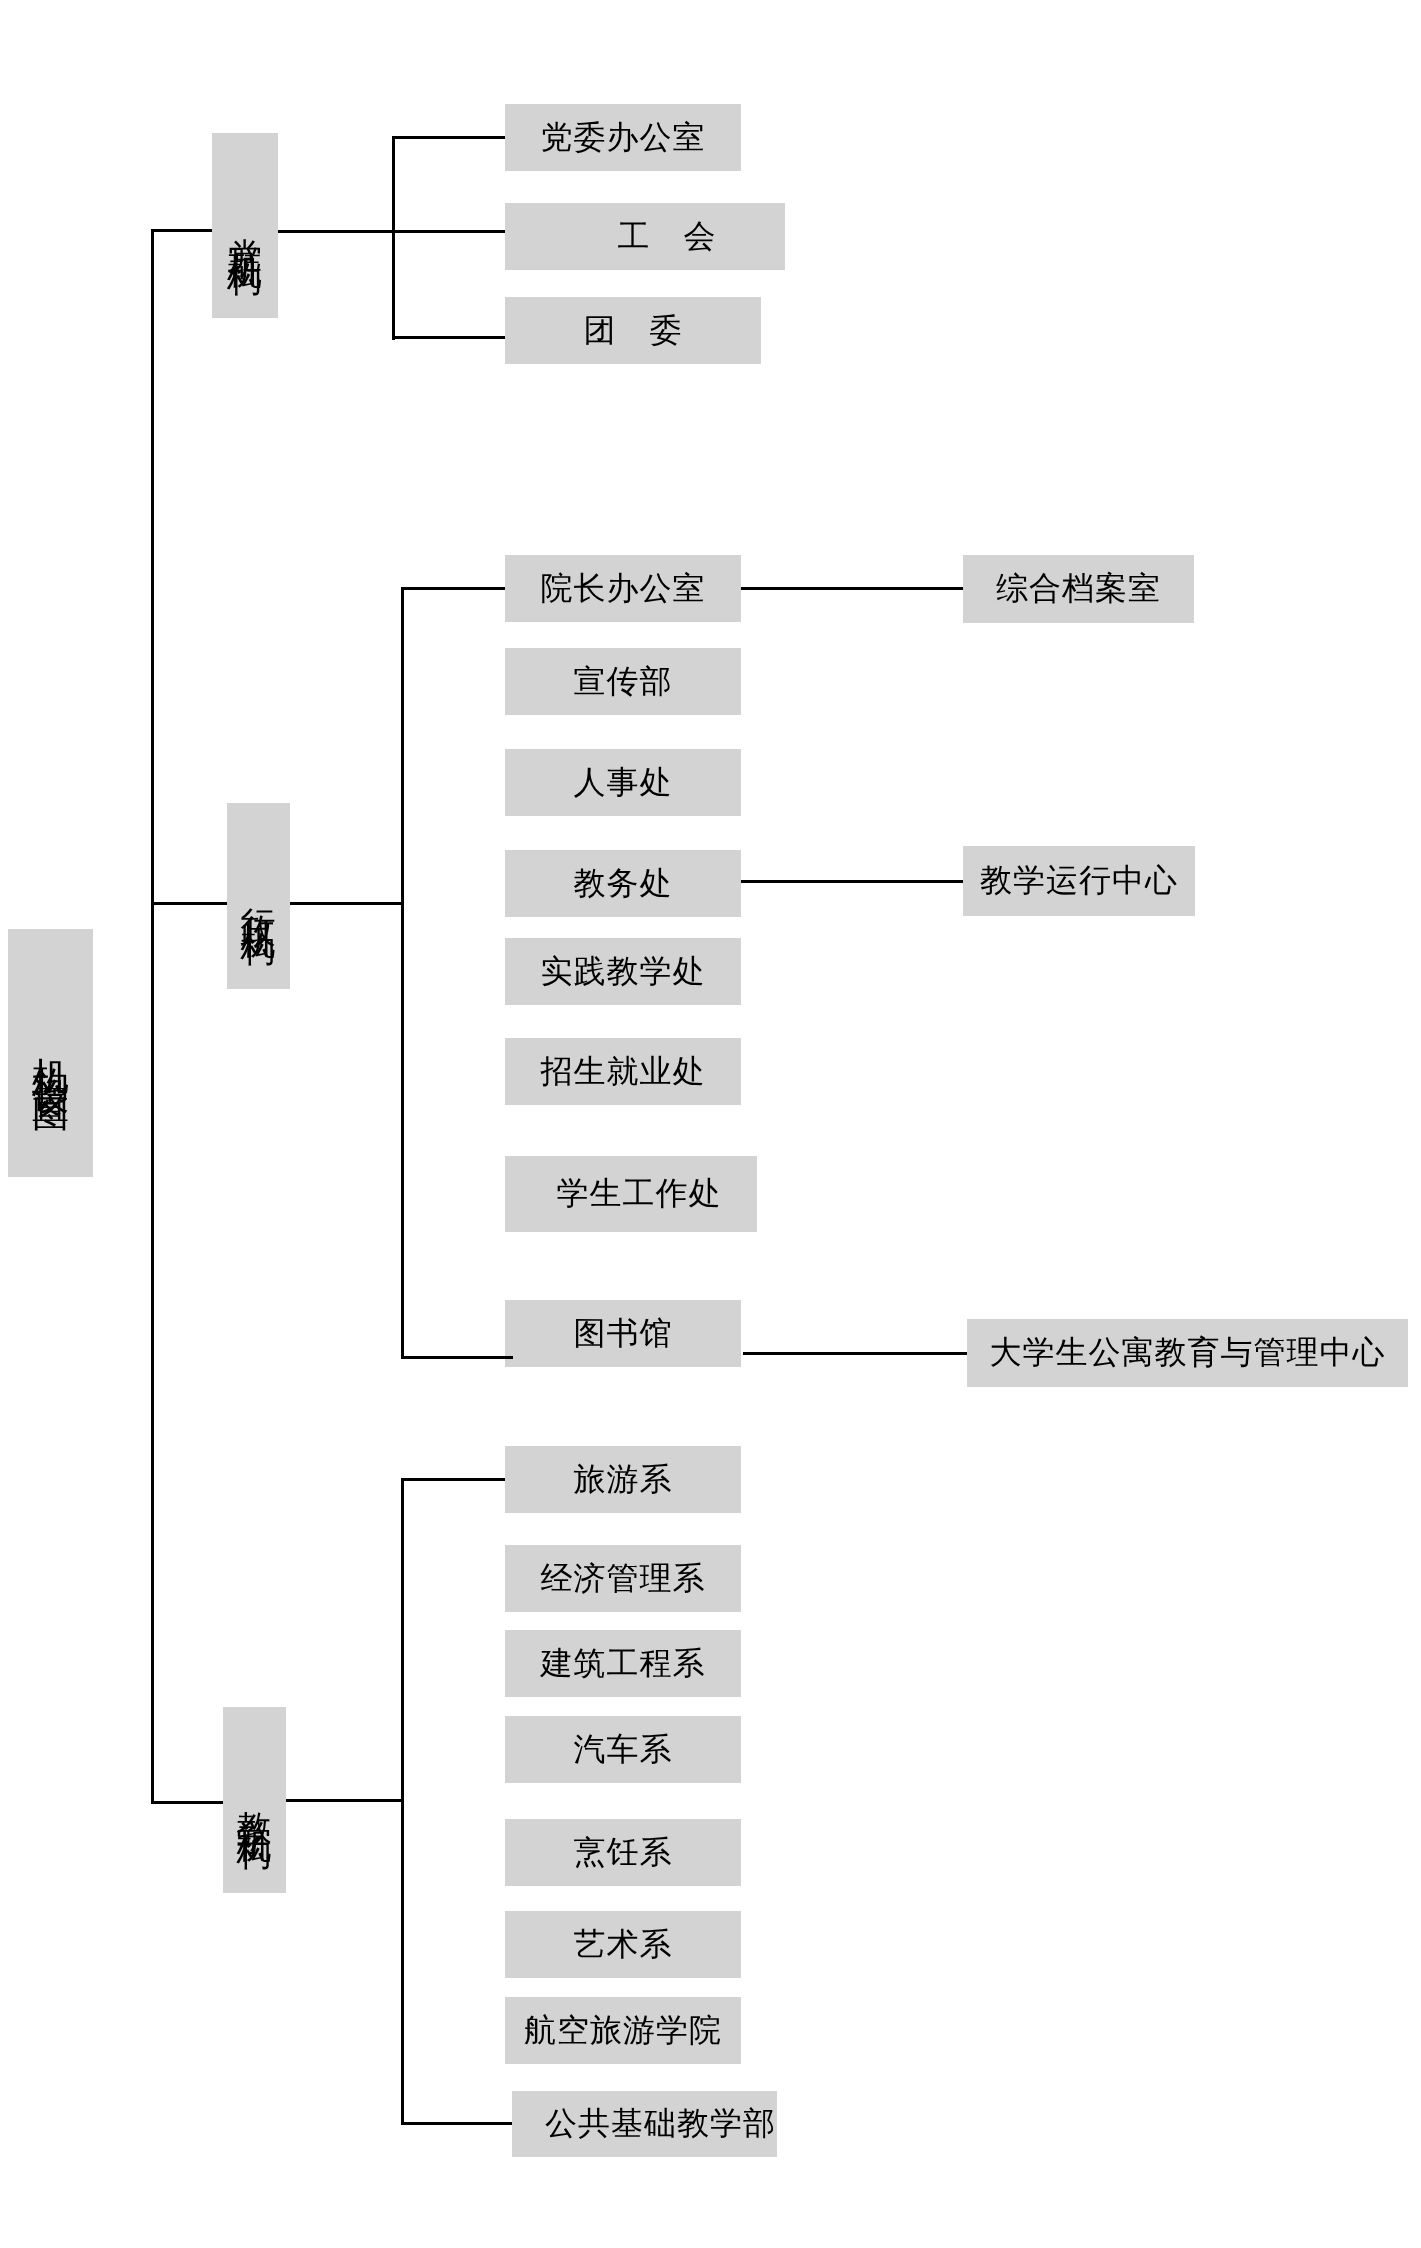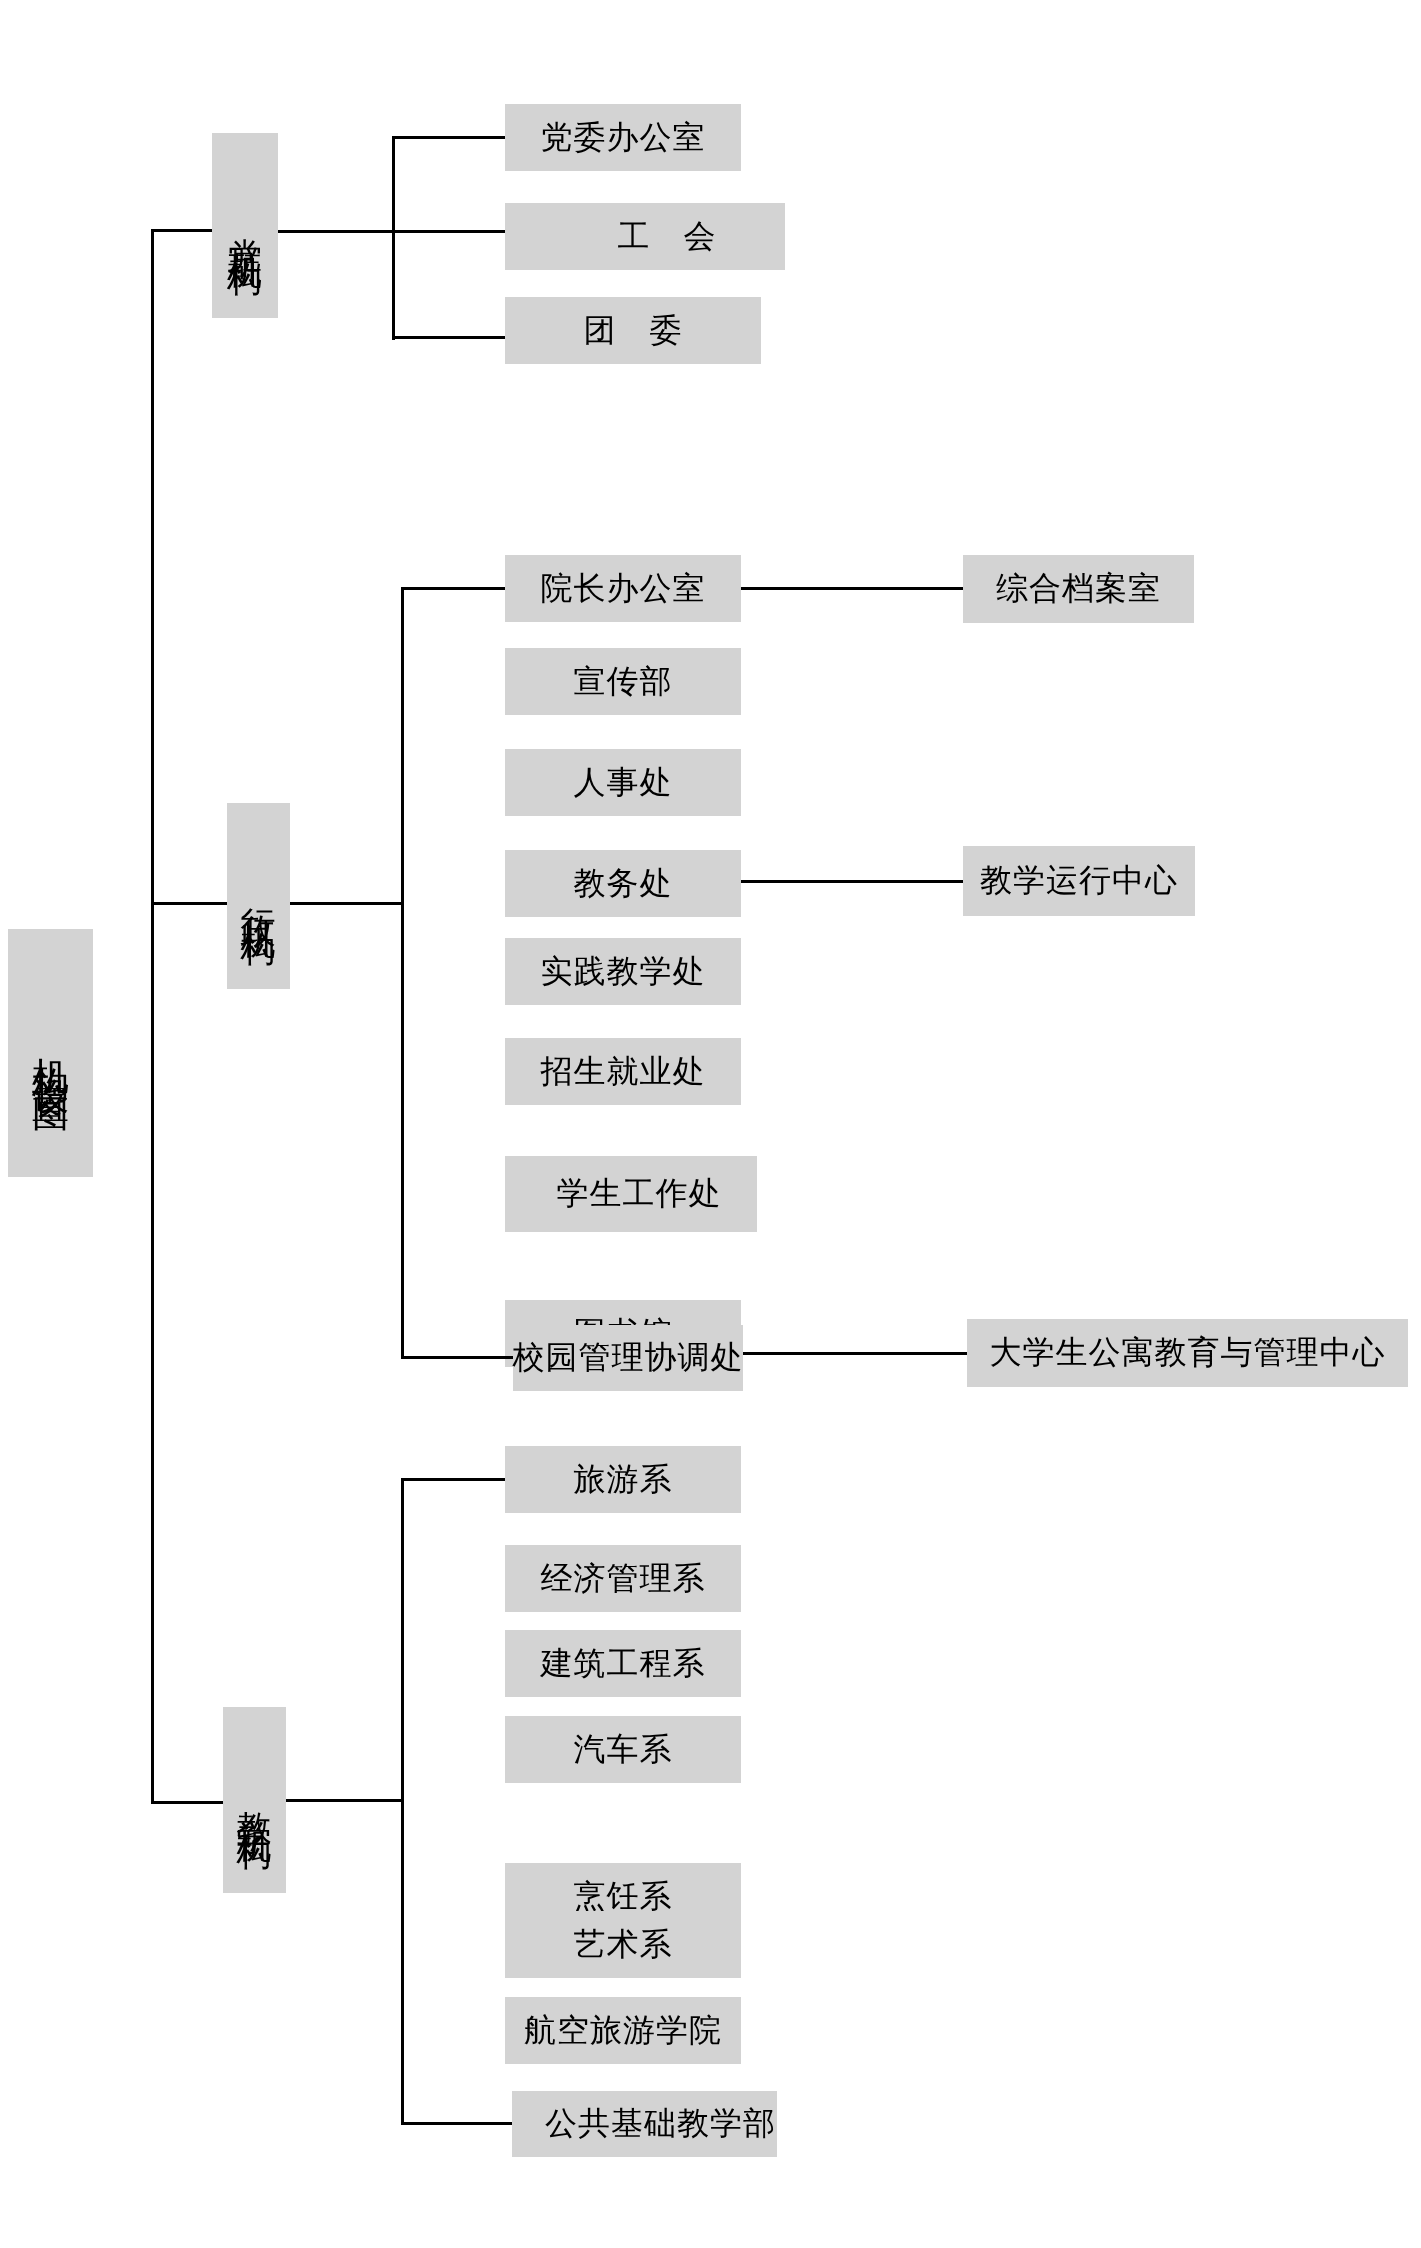--- a/index.html
+++ b/index.html
@@ -64,27 +64,26 @@
   <div class="node h-node" style="left:505px;top:297px;width:256px;height:67px;">团　委</div>
 
   <div class="node h-node" style="left:505px;top:555px;width:236px;height:67px;">院长办公室</div>
   <div class="node h-node" style="left:505px;top:648px;width:236px;height:67px;">宣传部</div>
   <div class="node h-node" style="left:505px;top:749px;width:236px;height:67px;">人事处</div>
   <div class="node h-node" style="left:505px;top:850px;width:236px;height:67px;">教务处</div>
   <div class="node h-node" style="left:505px;top:938px;width:236px;height:67px;">实践教学处</div>
   <div class="node h-node" style="left:505px;top:1038px;width:236px;height:67px;">招生就业处</div>
   <div class="node h-node" style="left:505px;top:1156px;width:236px;height:76px;padding-left:16px;">学生工作处</div>
   <div class="node h-node" style="left:505px;top:1300px;width:236px;height:67px;">图书馆</div>
-  <div class="node h-node" style="left:513px;top:1325px;width:230px;height:66px;">校园管理协调处</div>
 
   <div class="node h-node" style="left:505px;top:1446px;width:236px;height:67px;">旅游系</div>
   <div class="node h-node" style="left:505px;top:1545px;width:236px;height:67px;">经济管理系</div>
   <div class="node h-node" style="left:505px;top:1630px;width:236px;height:67px;">建筑工程系</div>
   <div class="node h-node" style="left:505px;top:1716px;width:236px;height:67px;">汽车系</div>
-  <div class="node h-node" style="left:505px;top:1819px;width:236px;height:67px;margin-top:44px;">烹饪系</div>
+  <div class="node h-node" style="left:505px;top:1819px;width:236px;height:67px;">烹饪系</div>
   <div class="node h-node" style="left:505px;top:1911px;width:236px;height:67px;">艺术系</div>
   <div class="node h-node" style="left:505px;top:1997px;width:236px;height:67px;">航空旅游学院</div>
   <div class="node h-node" style="left:512px;top:2091px;width:233px;height:66px;padding-left:32px;">公共基础教学部</div>
 
   <div class="node h-node" style="left:963px;top:555px;width:231px;height:68px;">综合档案室</div>
   <div class="node h-node" style="left:963px;top:846px;width:232px;height:70px;">教学运行中心</div>
   <div class="node h-node" style="left:967px;top:1319px;width:441px;height:68px;">大学生公寓教育与管理中心</div>
 
   <div class="line" style="left:151px;top:230px;width:3px;height:1574px;"></div>
 

